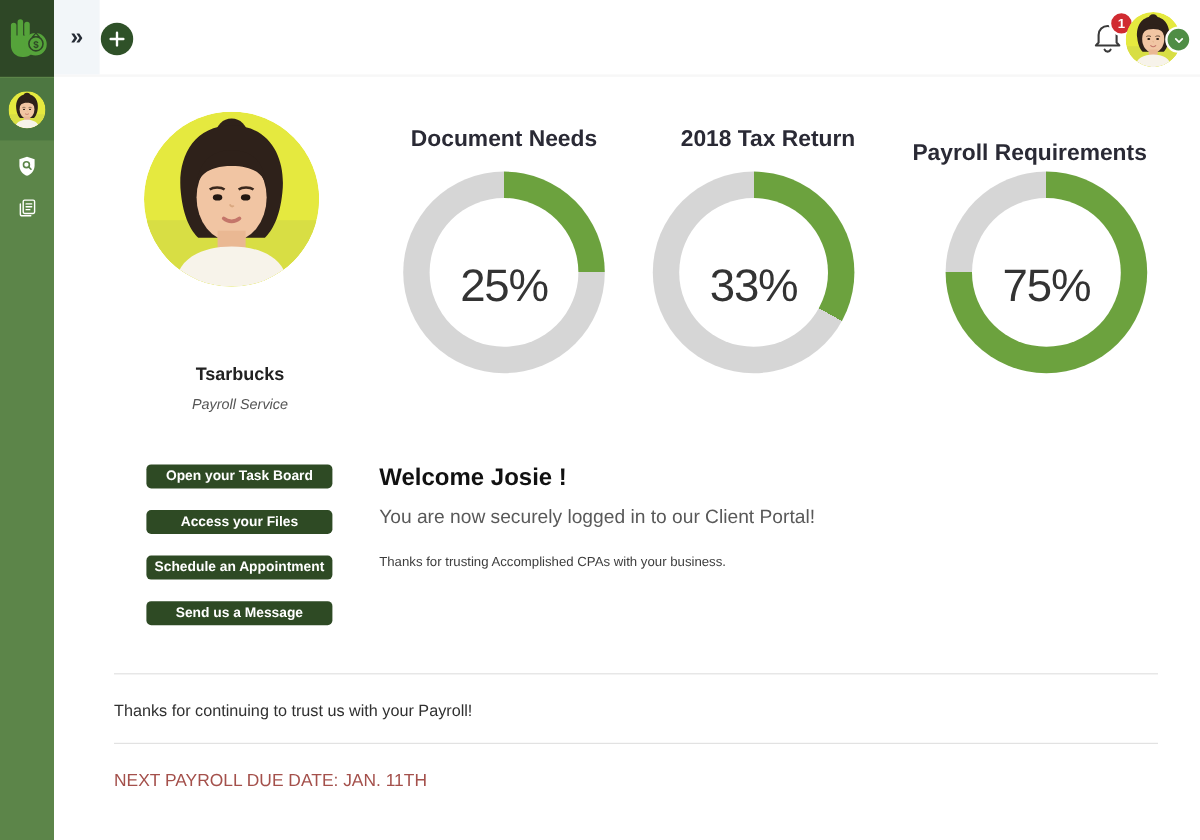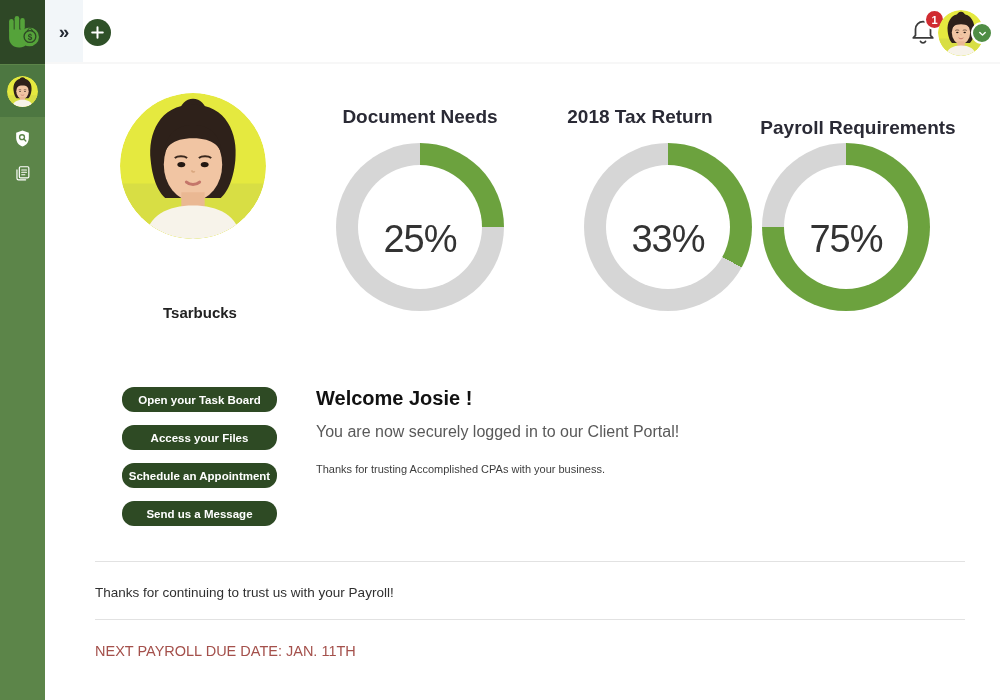--- a/index.html
+++ b/index.html
@@ -51,31 +51,31 @@
 
   
   .profile-photo{position:absolute;left:120px;top:93px;width:146px;height:146px;border-radius:50%;overflow:hidden;}
   .profile-photo svg{width:146px;height:146px;display:block;}
   .profile-name{position:absolute;left:45px;top:262px;width:310px;text-align:center;
     font-size:22px;font-weight:700;color:#1c1c1c;}
   .profile-company{position:absolute;left:45px;top:304px;width:310px;text-align:center;
     font-size:15px;font-weight:700;color:#222;}
   .profile-service{position:absolute;left:45px;top:330px;width:310px;text-align:center;
     font-size:12px;font-style:italic;color:#555;}
-  .action-btn{position:absolute;left:122px;width:155px;height:25px;background:var(--button-green);
-    color:#fff;font-family:"Liberation Sans",sans-serif;font-size:11.5px;font-weight:700;border:none;border-radius:12px;
+  .action-btn{position:absolute;left:122px;width:155px;height:20px;background:var(--button-green);
+    color:#fff;font-family:"Liberation Sans",sans-serif;font-size:11.5px;font-weight:700;border:none;border-radius:4px;
     display:flex;align-items:center;justify-content:center;cursor:pointer;}
   .ab-0{top:387px;} .ab-1{top:425px;} .ab-2{top:463px;} .ab-3{top:501px;}
 
   
   .donut-title{position:absolute;top:106px;width:260px;text-align:center;
     font-size:19px;font-weight:700;color:#2A2A35;}
   .dt-0{left:290px;} .dt-1{left:510px;} .dt-2{left:728px;margin-top:11px;}
   .donut{position:absolute;top:143px;width:168px;height:168px;border-radius:50%;}
-  .dn-0{left:336px;} .dn-1{left:584px;text-align:center;} .dn-2{left:762px;}
+  .dn-0{left:336px;} .dn-1{left:544px;text-align:center;} .dn-2{left:788px;}
   .donut-hole{position:absolute;left:22px;top:22px;right:22px;bottom:22px;background:#fff;border-radius:50%;
     display:flex;align-items:center;justify-content:center;}
   .donut-pct{font-size:38px;font-weight:300;color:#333;letter-spacing:-1px;margin-top:25px;}
 
   
   .welcome-heading{position:absolute;left:316px;top:387px;font-size:20px;font-weight:700;color:#111;}
   .welcome-line1{position:absolute;left:316px;top:423px;font-size:16px;color:#595959;}
   .welcome-line2{position:absolute;left:316px;top:463px;font-size:11px;color:#3d3d3d;}
 
   
@@ -196,20 +196,21 @@
       </div>
     </div>
   </div>
 
   <div class="profile-photo">
     <svg viewBox="0 0 100 100">
         <use href="#sym-avatar"></use>
       </svg>
   </div>
   <div class="profile-company">Tsarbucks</div>
+  <div class="profile-service">Payroll Service</div>
 
   <button class="action-btn ab-0">Open your Task Board</button>
   <button class="action-btn ab-1">Access your Files</button>
   <button class="action-btn ab-2">Schedule an Appointment</button>
   <button class="action-btn ab-3">Send us a Message</button>
 
   <div class="donut-title dt-0">Document Needs</div>
   <div class="donut-title dt-1">2018 Tax Return</div>
   <div class="donut-title dt-2">Payroll Requirements</div>
 

